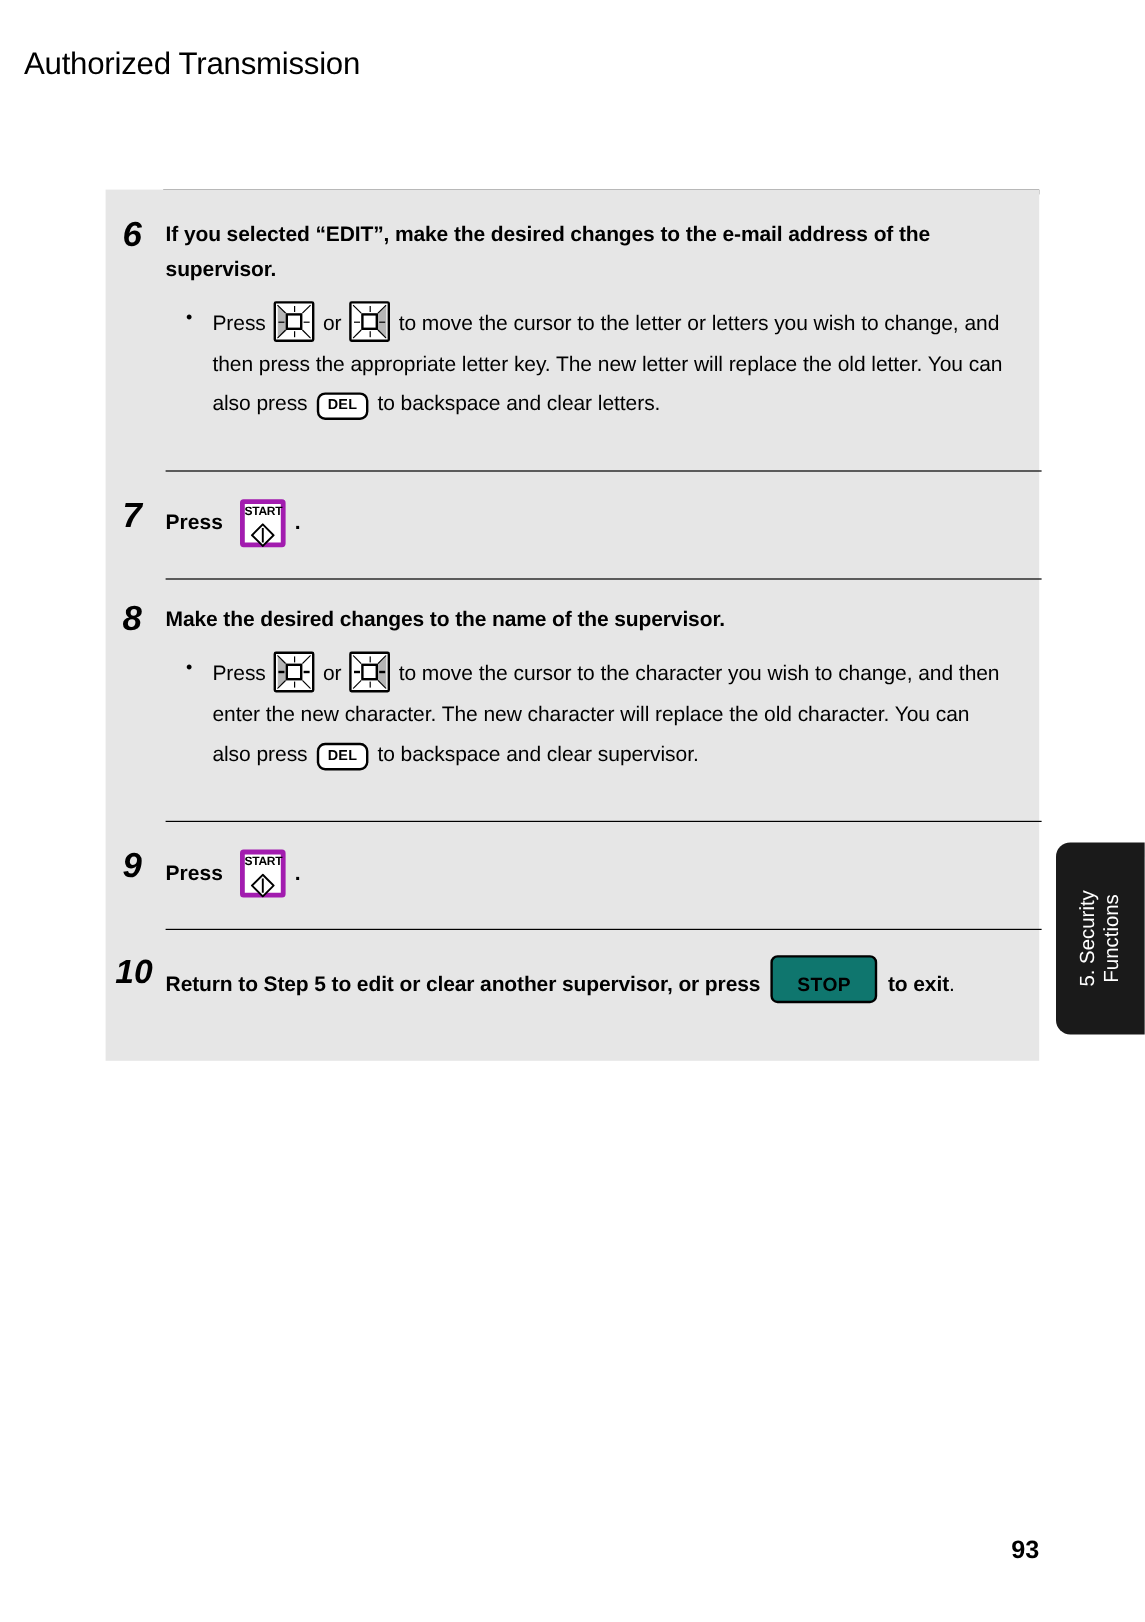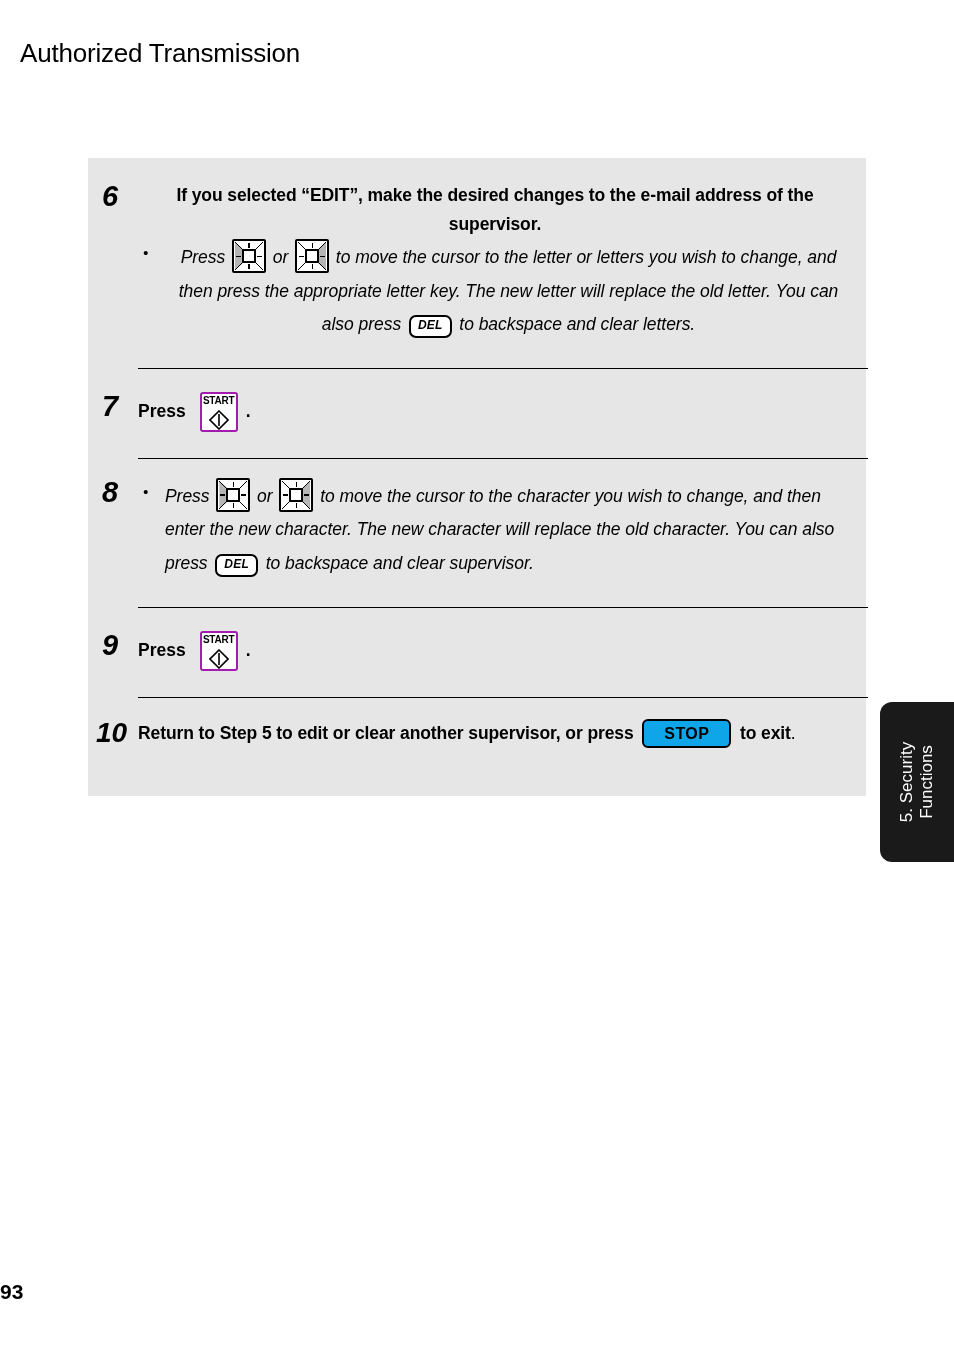--- a/index.html
+++ b/index.html
@@ -75,21 +75,21 @@
   }
   .step-num.wide { padding-left: 8px; font-size: 28px; }
 
   .step-body {
     flex: 1 1 auto;
     padding-right: 14px;
   }
 
   
   .s6 .step-num { padding-top: 24px; }
-  .s6 .step-body { padding-top: 23px; padding-bottom: 26px; text-align: center; }
+  .s6 .step-body { padding-top: 23px; padding-bottom: 26px; }
 
   .s7 .step-num { padding-top: 24px; }
   .s7 .step-body { padding-top: 24px; padding-bottom: 26px; }
 
   .s8 .step-num { padding-top: 20px; }
   .s8 .step-body { padding-top: 20px; padding-bottom: 26px; }
 
   .s9 .step-num { padding-top: 24px; }
   .s9 .step-body { padding-top: 24px; padding-bottom: 26px; }
 
@@ -111,23 +111,22 @@
     display: flex;
     align-items: center;
     gap: 0px;
   }
   .inline-press .lbl { margin-right: 12px; }
   .inline-press .dot { margin-left: 6px; }
 
   
   ul.bullets {
     list-style: none;
-    margin: 0;
+    margin: 12px;
     padding: 0;
-    font-style: italic;
   }
   ul.bullets > li {
     position: relative;
     padding-left: 27px;
     font-size: 17.5px;
     line-height: 1.92;
     letter-spacing: -0.05px;
   }
   ul.bullets > li + li { margin-top: 13px; }
   ul.bullets > li::before {
@@ -208,36 +207,36 @@
     line-height: 1.15;
     vertical-align: 1px;
     margin: 0 3px;
     font-family: "Liberation Sans", sans-serif;
   }
 
   .key-stop {
     display: inline-block;
     border: 2px solid #000;
     border-radius: 6px;
-    background: #0ea5e9;
+    background: #0f766e;
     font-size: 16px;
     font-weight: bold;
     letter-spacing: 0.4px;
-    padding: 4px 20px 4px;
+    padding: 15px 20px 4px;
     line-height: 1.1;
     vertical-align: 0px;
     margin: 0 4px;
   }
 
   .key-start {
     display: inline-block;
     position: relative;
     width: 38px;
     height: 40px;
-    border: 2px solid #a21caf;
+    border: 4px solid #a21caf;
     border-radius: 3px;
     background: #fff;
     vertical-align: -13px;
     margin: 0 2px;
   }
   .key-start .txt {
     position: absolute;
     top: 2px;
     left: 0;
     right: 0;
@@ -278,21 +277,21 @@
     text-align: center;
     line-height: 1.18;
   }
 
   
   .page-number {
     position: absolute;
     left: 0;
     top: 1280px;
     width: 866px;
-    text-align: left;
+    text-align: right;
     font-size: 21px;
     font-weight: bold;
   }
 </style>
 </head>
 <body>
 
 <div class="page-header">Authorized Transmission</div>
 
 <div class="top-rule"></div>
@@ -368,20 +367,21 @@
           </svg>
         </span>
         <span class="dot">.</span>
       </div>
     </div>
   </div>
 
   <div class="step s8">
     <div class="step-num">8</div>
     <div class="step-body">
+      <p class="step-title">Make the desired changes to the name of the supervisor.</p>
 
       <ul class="bullets b8">
         <li>
           <span>Press</span>
 
           <span class="key-arrow left">
             <span class="frame"></span>
             <span class="bevel"></span>
             <span class="side"></span>
             <svg class="diag" viewBox="0 0 28 28">

